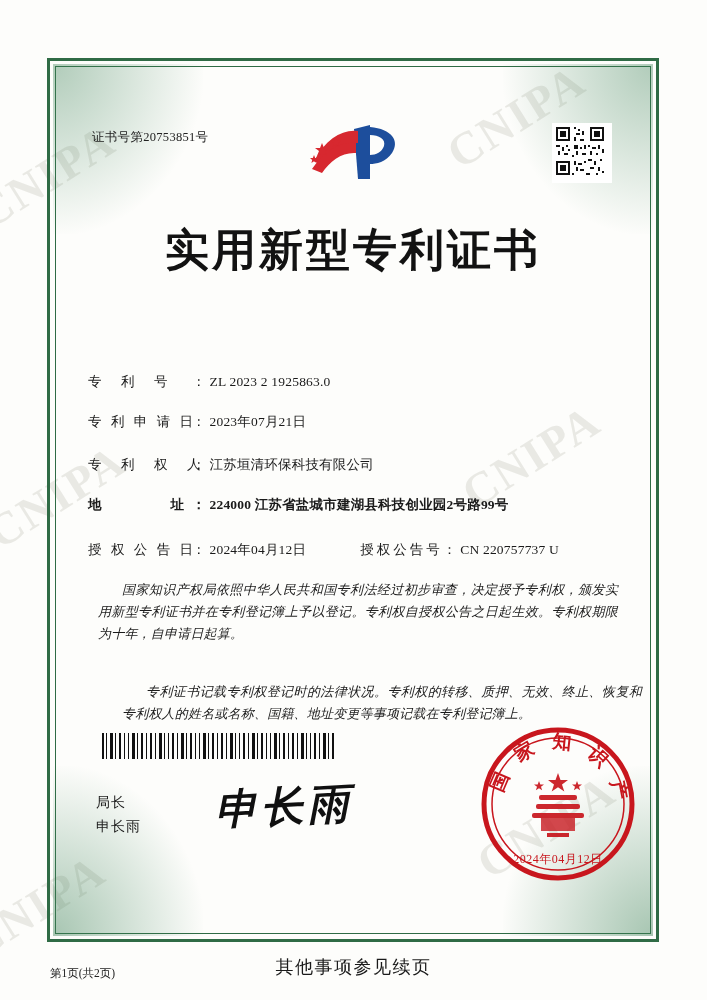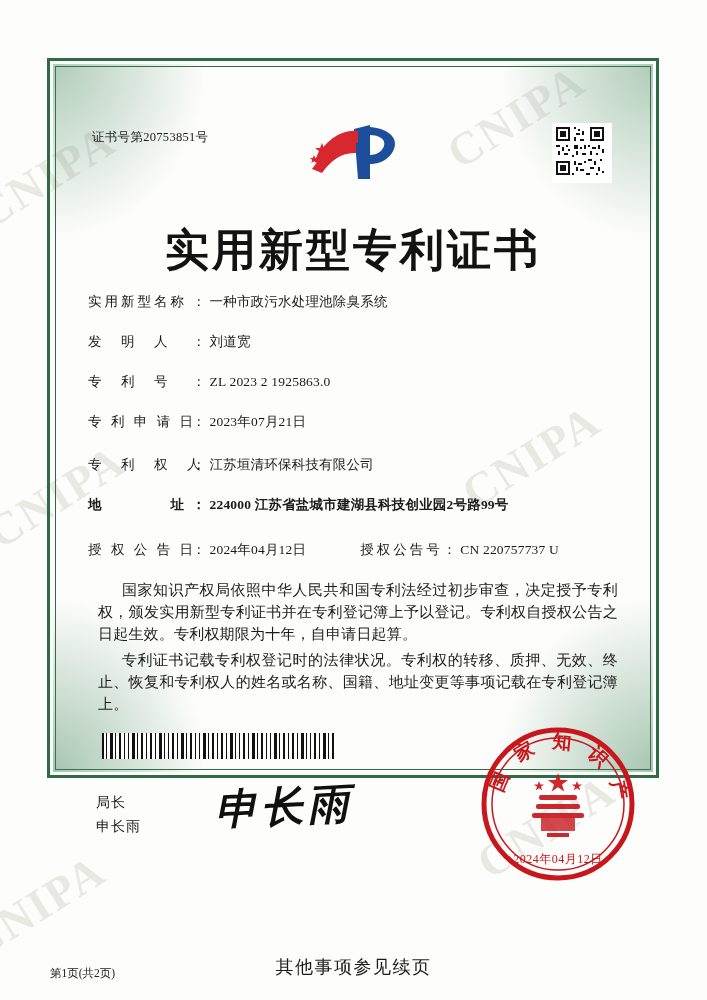--- a/index.html
+++ b/index.html
@@ -40,21 +40,21 @@
     color: #e9e9e4;
     transform: rotate(-32deg);
     white-space: nowrap;
     font-weight: bold;
   }
 
   
   #cert {
     position: absolute;
     left: 47px; top: 58px;
-    width: 612px; height: 720px;
+    width: 612px; height: 884px;
     box-sizing: border-box;
     border: 3px solid #2f6b45;
     background: transparent;
   }
   #cert:before {
     content: "";
     position: absolute;
     left: 5px; top: 5px; right: 5px; bottom: 5px;
     border: 1px solid #2f6b45;
     pointer-events: none;
@@ -137,29 +137,30 @@
   .field.f6 { top: 435px; font-weight: bold; }
   .field.f7 { top: 480px; }
 
   .inline2-label { display: inline-block; letter-spacing: 3px; margin-left: 54px; }
 
   
   .para {
     position: absolute;
     left: 48px;
     width: 520px;
-    font-size: 15px;
+    font-size: 13px;
     line-height: 22px;
     text-indent: 24px;
     text-align: justify;
     color: #1b1b1b;
     letter-spacing: 0.2px;
+    font-style: italic;
   }
   .para.p1 { top: 518px; }
-  .para.p2 { top: 588px; }
+  .para.p2 { top: 620px; margin-left: 24px; }
 
   
   #barcode {
     position: absolute;
     left: 52px; top: 672px;
     width: 235px; height: 26px;
   }
 
   
   #sig-label {
@@ -309,27 +310,21 @@
           <rect x="22" y="21" width="1" height="2"></rect>
             <rect x="24" y="23" width="1" height="1"></rect>
           <rect x="16" y="24" width="2" height="1"></rect>
             <rect x="21" y="24" width="1" height="1"></rect>
         </g>
       </svg>
     </div>
 
     <div id="title">实用新型专利证书</div>
 
-    <div class="field f1">
-      <span class="flabel">实用新型名称</span><span class="fcolon">：</span><span class="fvalue">一种市政污水处理池除臭系统</span>
-    </div>
-
-    <div class="field f2">
-      <span class="flabel">发　明　人</span><span class="fcolon">：</span><span class="fvalue">刘道宽</span>
-    </div>
+
 
     <div class="field f3">
       <span class="flabel">专　利　号</span><span class="fcolon">：</span><span class="fvalue">ZL 2023 2 1925863.0</span>
     </div>
 
     <div class="field f4">
       <span class="flabel">专 利 申 请 日</span><span class="fcolon">：</span><span class="fvalue">2023年07月21日</span>
     </div>
 
     <div class="field f5">

